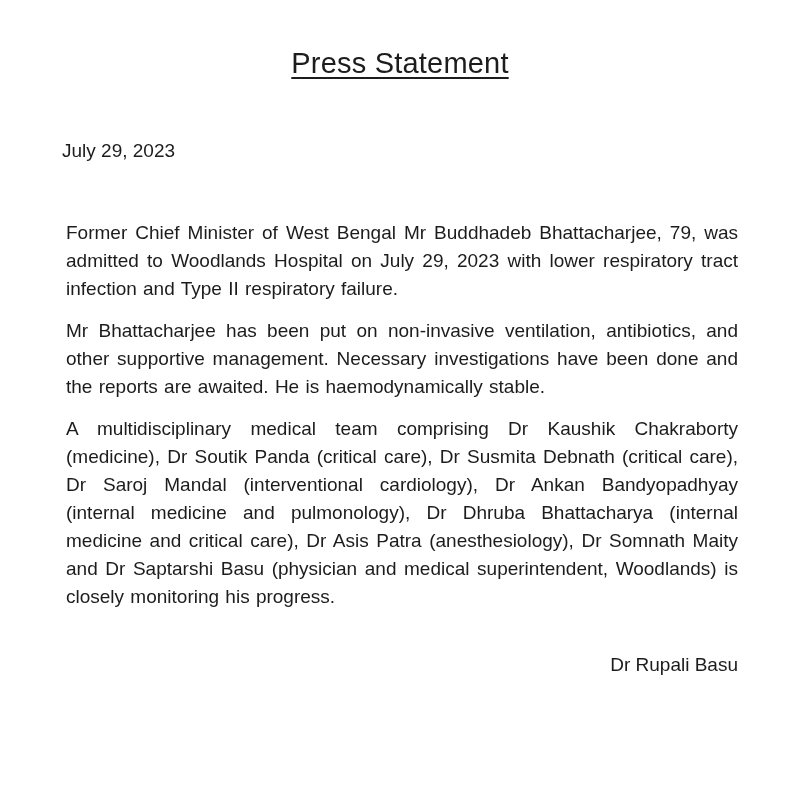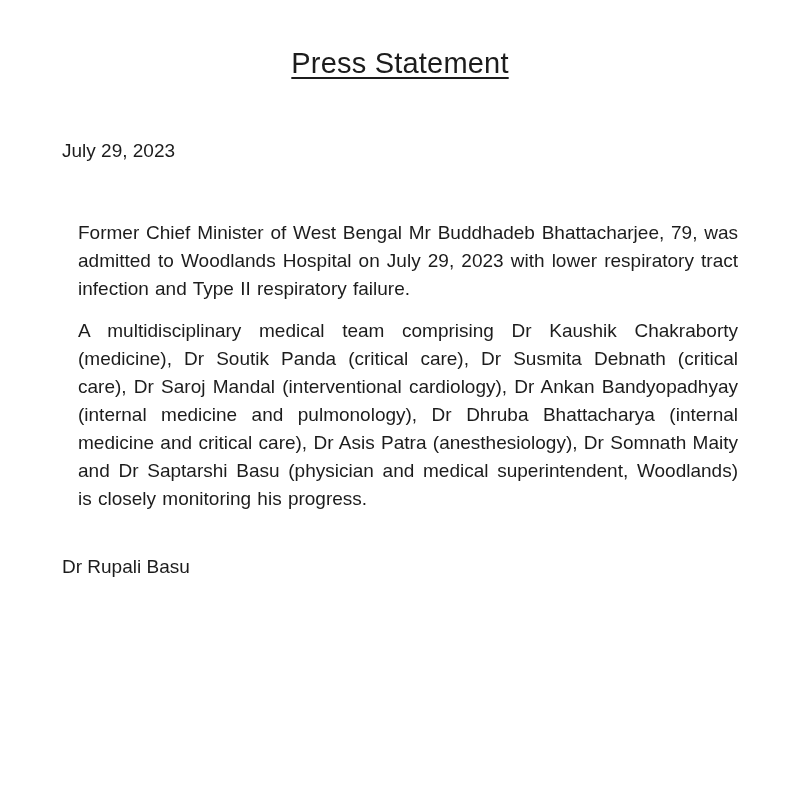--- a/index.html
+++ b/index.html
@@ -32,45 +32,47 @@
   }
   .dateline {
     font-size: 19px;
     line-height: 28px;
     margin: 16px 0 54px 0;
   }
   .para {
     font-size: 19px;
     line-height: 28px;
     text-align: justify;
-    margin: 0 0 14px 16px;
+    margin: 0 0 14px 4px;
     word-spacing: 1px;
   }
   .signature {
     margin-top: 40px;
     font-size: 19px;
     line-height: 28px;
   }
   .signature p {
     margin: 0 0 12px 0;
+    text-align: right;
   }
 </style>
 </head>
 <body>
 
 <div class="page">
 
   <h1 class="title">Press Statement</h1>
 
   <div class="dateline">
     <div>July 29, 2023</div>
   </div>
 
   <p class="para">Former Chief Minister of West Bengal Mr Buddhadeb Bhattacharjee, 79, was admitted to Woodlands Hospital on July 29, 2023 with lower respiratory tract infection and Type II respiratory failure.</p>
 
+  <p class="para">Mr Bhattacharjee has been put on non-invasive ventilation, antibiotics, and other supportive management. Necessary investigations have been done and the reports are awaited. He is haemodynamically stable.</p>
 
   <p class="para">A multidisciplinary medical team comprising Dr Kaushik Chakraborty (medicine), Dr Soutik Panda (critical care), Dr Susmita Debnath (critical care), Dr Saroj Mandal (interventional cardiology), Dr Ankan Bandyopadhyay (internal medicine and pulmonology), Dr Dhruba Bhattacharya (internal medicine and critical care), Dr Asis Patra (anesthesiology), Dr Somnath Maity and Dr Saptarshi Basu (physician and medical superintendent, Woodlands) is closely monitoring his progress.</p>
 
   <div class="signature">
     <p>Dr Rupali Basu</p>
   </div>
 
 </div>
 
 </body></html>

